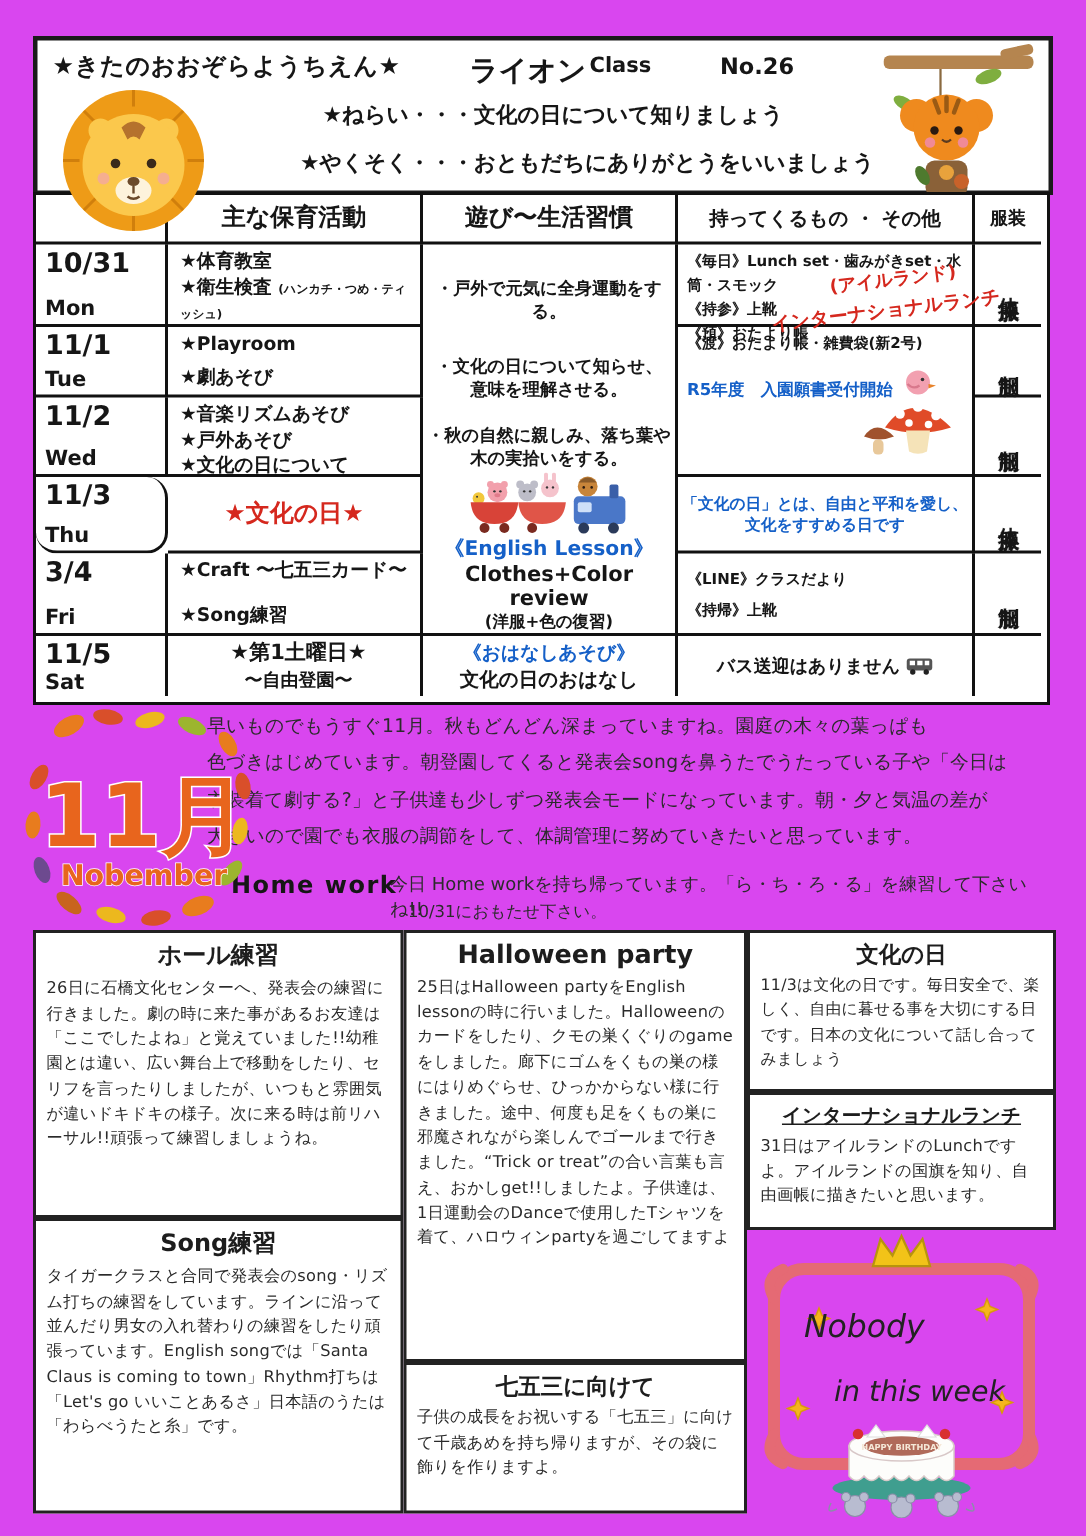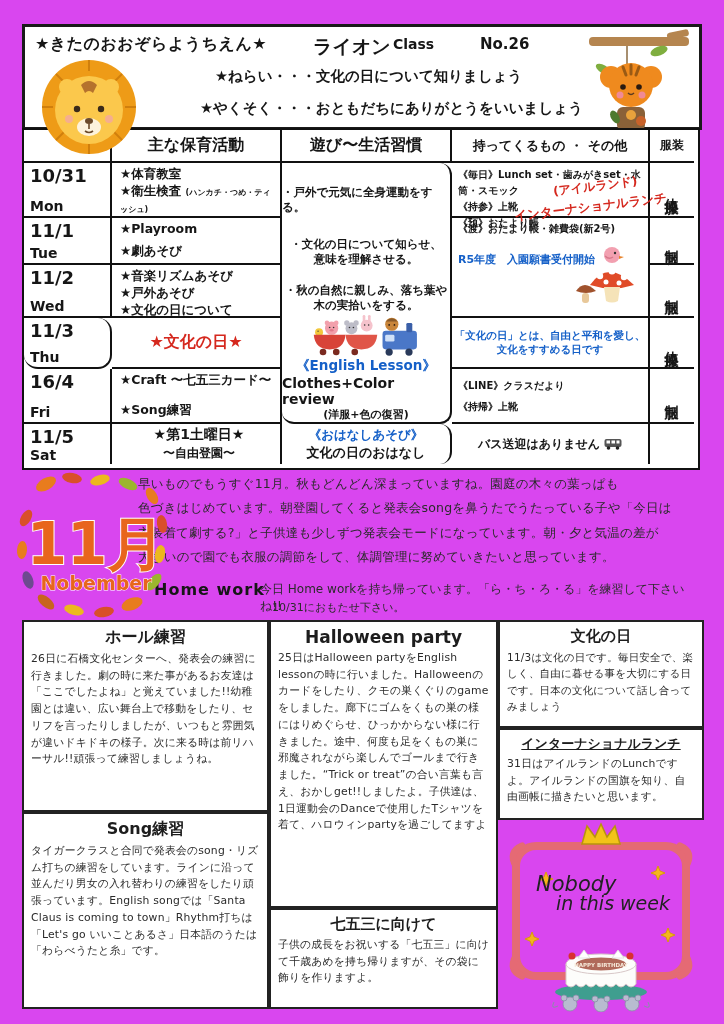--- a/index.html
+++ b/index.html
@@ -24,21 +24,21 @@
        grid-template-columns:88px 170px 170px 198px 44px;
        grid-template-rows:33px 55px 47px 53px 51px 55px 40px;
        border:2px solid #111;background:#fff;box-sizing:border-box;}
   .c{border-right:2px solid #111;border-bottom:2px solid #111;position:relative;box-sizing:border-box;overflow:visible;}
   .c.nr{border-right:none;} .c.nb{border-bottom:none;}
   .hd{display:flex;align-items:center;justify-content:center;font-weight:bold;}
   .datec{display:flex;flex-direction:column;justify-content:space-between;padding:2px 0 2px 6px;font-weight:bold;}
   .datec .d1{font-size:18px;} .datec .d2{font-size:14px;}
   .actc{padding:3px 2px 3px 8px;font-size:12.5px;font-weight:bold;display:flex;flex-direction:column;justify-content:space-between;}
   .note{font-size:8px;}
-  .playbig{display:flex;flex-direction:column;align-items:center;text-align:left;font-weight:bold;border-radius:12px;}
+  .playbig{display:flex;flex-direction:column;align-items:center;text-align:center;font-weight:bold;}
   .bringc{padding:4px 4px 2px 6px;font-size:10px;font-weight:bold;}
   .dressc{display:flex;align-items:center;justify-content:center;font-weight:bold;font-size:14px;
           writing-mode:vertical-rl;text-orientation:upright;letter-spacing:2px;}
   
   .intro{position:absolute;left:22px;top:470px;width:678px;height:106px;}
   .intro-text{position:absolute;left:116px;top:2px;width:562px;font-size:12.5px;line-height:1.95;color:#2b2b2b;letter-spacing:.2px;}
   .month-svg{position:absolute;left:-6px;top:0px;z-index:4;}
   
   .homework{position:absolute;left:22px;top:578px;width:678px;height:42px;}
   .hw-label{position:absolute;left:132px;top:2px;font-size:16px;font-weight:bold;letter-spacing:1px;}
@@ -52,21 +52,21 @@
   .box-hall{left:0;top:0;width:247px;height:192px;}
   .box-song{left:0;top:192px;width:247px;height:197px;}
   .box-hallo{left:247px;top:0;width:229px;height:288px;}
   .box-753{left:247px;top:288px;width:229px;height:101px;}
   .box-bunka{left:476px;top:0;width:206px;height:108px;}
   .box-lunch{left:476px;top:108px;width:206px;height:92px;}
   .box-lunch .stitle{font-size:13px;text-decoration:underline;}
   .bday{position:absolute;left:476px;top:200px;width:206px;height:192px;}
   .bday-text{position:absolute;left:38px;top:52px;font-size:21px;font-style:italic;color:#222;
              font-family:"DejaVu Sans","Liberation Sans",sans-serif;}
-  .bday-text2{position:absolute;left:58px;top:72px;font-size:19px;font-style:italic;color:#222;}
+  .bday-text2{position:absolute;left:58px;top:97px;font-size:19px;font-style:italic;color:#222;}
   .redhand{position:absolute;color:#d5281e;font-weight:bold;transform:rotate(-7deg);white-space:nowrap;}
   .busline{display:flex;align-items:center;justify-content:center;gap:4px;height:100%;font-weight:bold;font-size:12px;}
 </style>
 </head>
 <body>
 
 <div class="page">
 
   <div class="header-box">
     <span class="abs school">★きたのおおぞらようちえん★</span>
@@ -142,21 +142,21 @@
     </div>
     <div class="c datec" style="grid-row:4;grid-column:1;">
       <span class="d1">11/2</span>
       <span class="d2">Wed</span>
     </div>
     <div class="c datec" style="grid-row:5;grid-column:1;border-radius:14px;">
       <span class="d1">11/3</span>
       <span class="d2">Thu</span>
     </div>
     <div class="c datec" style="grid-row:6;grid-column:1;">
-      <span class="d1">16/4</span>
+      <span class="d1">3/4</span>
       <span class="d2">Fri</span>
     </div>
     <div class="c datec nb" style="grid-row:7;grid-column:1;">
       <span class="d1">11/5</span>
       <span class="d2">Sat</span>
     </div>
 
     <div class="c actc" style="grid-row:2;grid-column:2;">
       <span>★体育教室</span>
       <span><span>★衛生検査</span> <span class="note">(ハンカチ・つめ・ティッシュ)</span></span>

